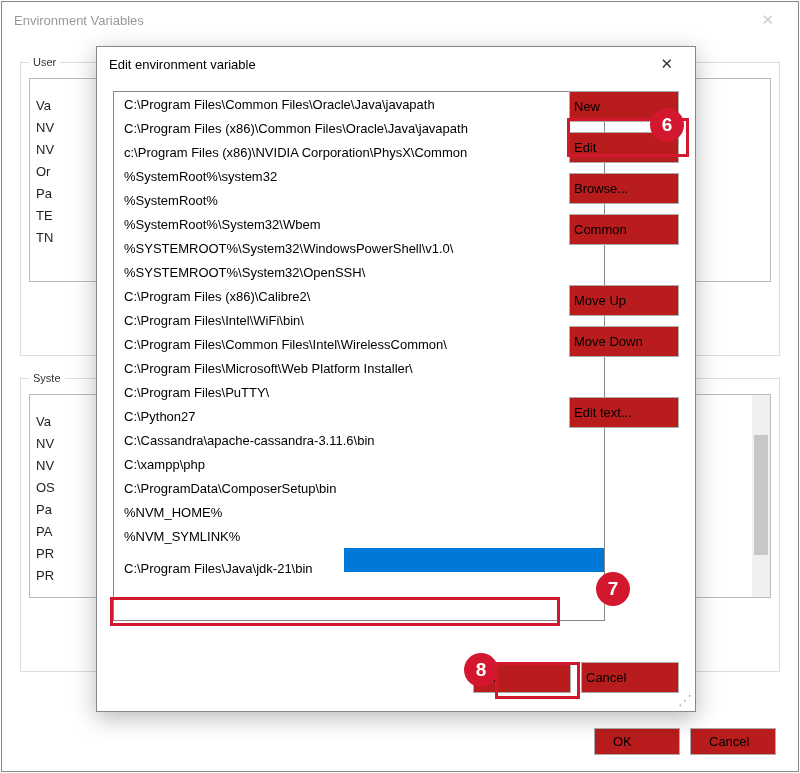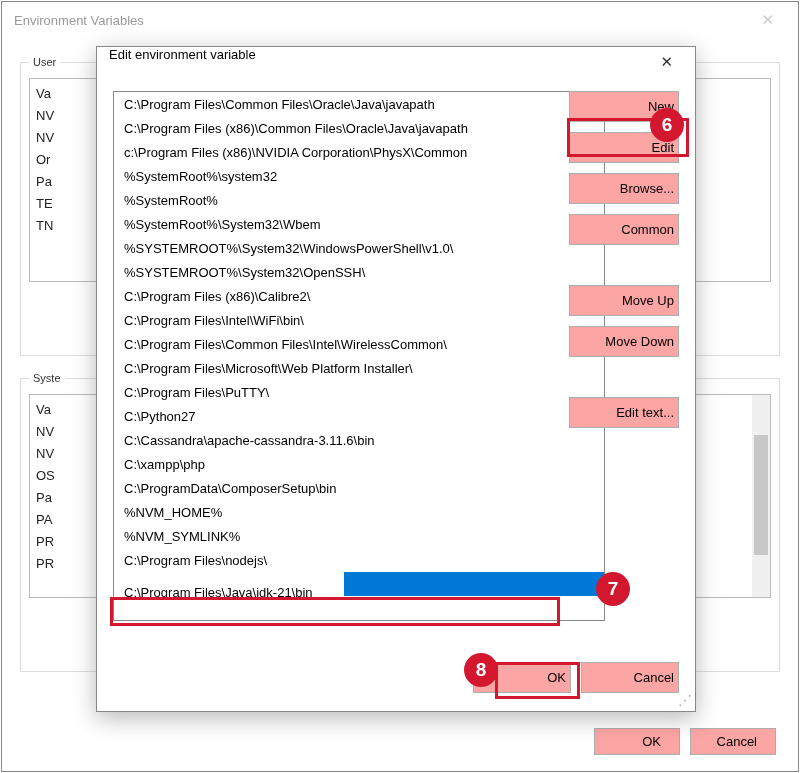--- a/index.html
+++ b/index.html
@@ -52,46 +52,46 @@
     }
     .bg-listbox {
       border: 1px solid #bbb;
       background: #fff;
       height: 200px;
       position: relative;
       margin-bottom: 8px;
     }
     .bg-list-col {
       position: absolute;
-      top: 0; left: 6px;
+      top: 12px; left: 6px;
       color: #222;
       font-size: 13px;
       line-height: 22px;
       padding-top: 4px;
     }
     .bg-scrollbar {
       position: absolute;
       right: 0; top: 0; bottom: 0;
       width: 18px;
       background: #f0f0f0;
     }
     .bg-scroll-thumb {
       position: absolute;
       right: 2px; left: 2px;
       top: 40px; height: 120px;
       background: #c7c7c7;
     }
     .btn {
-      background: #fca5a5;
+      background: #b91c1c;
       border: 1px solid #adadad;
       color: #000;
       font-size: 13px;
       padding: 5px 18px;
       min-width: 86px;
-      text-align: right;
+      text-align: left;
       cursor: default;
     }
     .outer-bottom-btn-row {
       position: absolute;
       bottom: 16px;
       right: 22px;
       display: flex;
       gap: 10px;
     }
 
@@ -103,20 +103,21 @@
       width: 600px;
       height: 666px;
       background: #fff;
       border: 1px solid #888;
       box-shadow: 0 6px 22px rgba(0,0,0,0.28);
       z-index: 50;
     }
     .modal-titlebar {
       height: 34px;
       display: flex;
+      align-items: center;
       padding: 0 12px;
       font-size: 13px;
       color: #000;
     }
     .modal-titlebar .close-x {
       margin-left: auto;
       font-size: 15px;
       color: #333;
       padding: 6px 10px;
     }
@@ -296,21 +297,20 @@
           <div class="path-item">C:\Program Files\Intel\WiFi\bin\</div>
           <div class="path-item">C:\Program Files\Common Files\Intel\WirelessCommon\</div>
           <div class="path-item">C:\Program Files\Microsoft\Web Platform Installer\</div>
           <div class="path-item">C:\Program Files\PuTTY\</div>
           <div class="path-item">C:\Python27</div>
           <div class="path-item">C:\Cassandra\apache-cassandra-3.11.6\bin</div>
           <div class="path-item">C:\xampp\php</div>
           <div class="path-item">C:\ProgramData\ComposerSetup\bin</div>
           <div class="path-item">%NVM_HOME%</div>
           <div class="path-item">%NVM_SYMLINK%</div>
-          <div class="path-item">C:\Program Files\nodejs\</div>
         </div>
       <div class="path-input-row">
         <input class="path-input" type="text" value="C:\Program Files\Java\jdk-21\bin" style="">
         <div class="path-input-highlight"></div>
       </div>
     </div>
 
     <div class="side-buttons">
       <button class="btn">New</button>
       <button class="btn">Edit</button>

